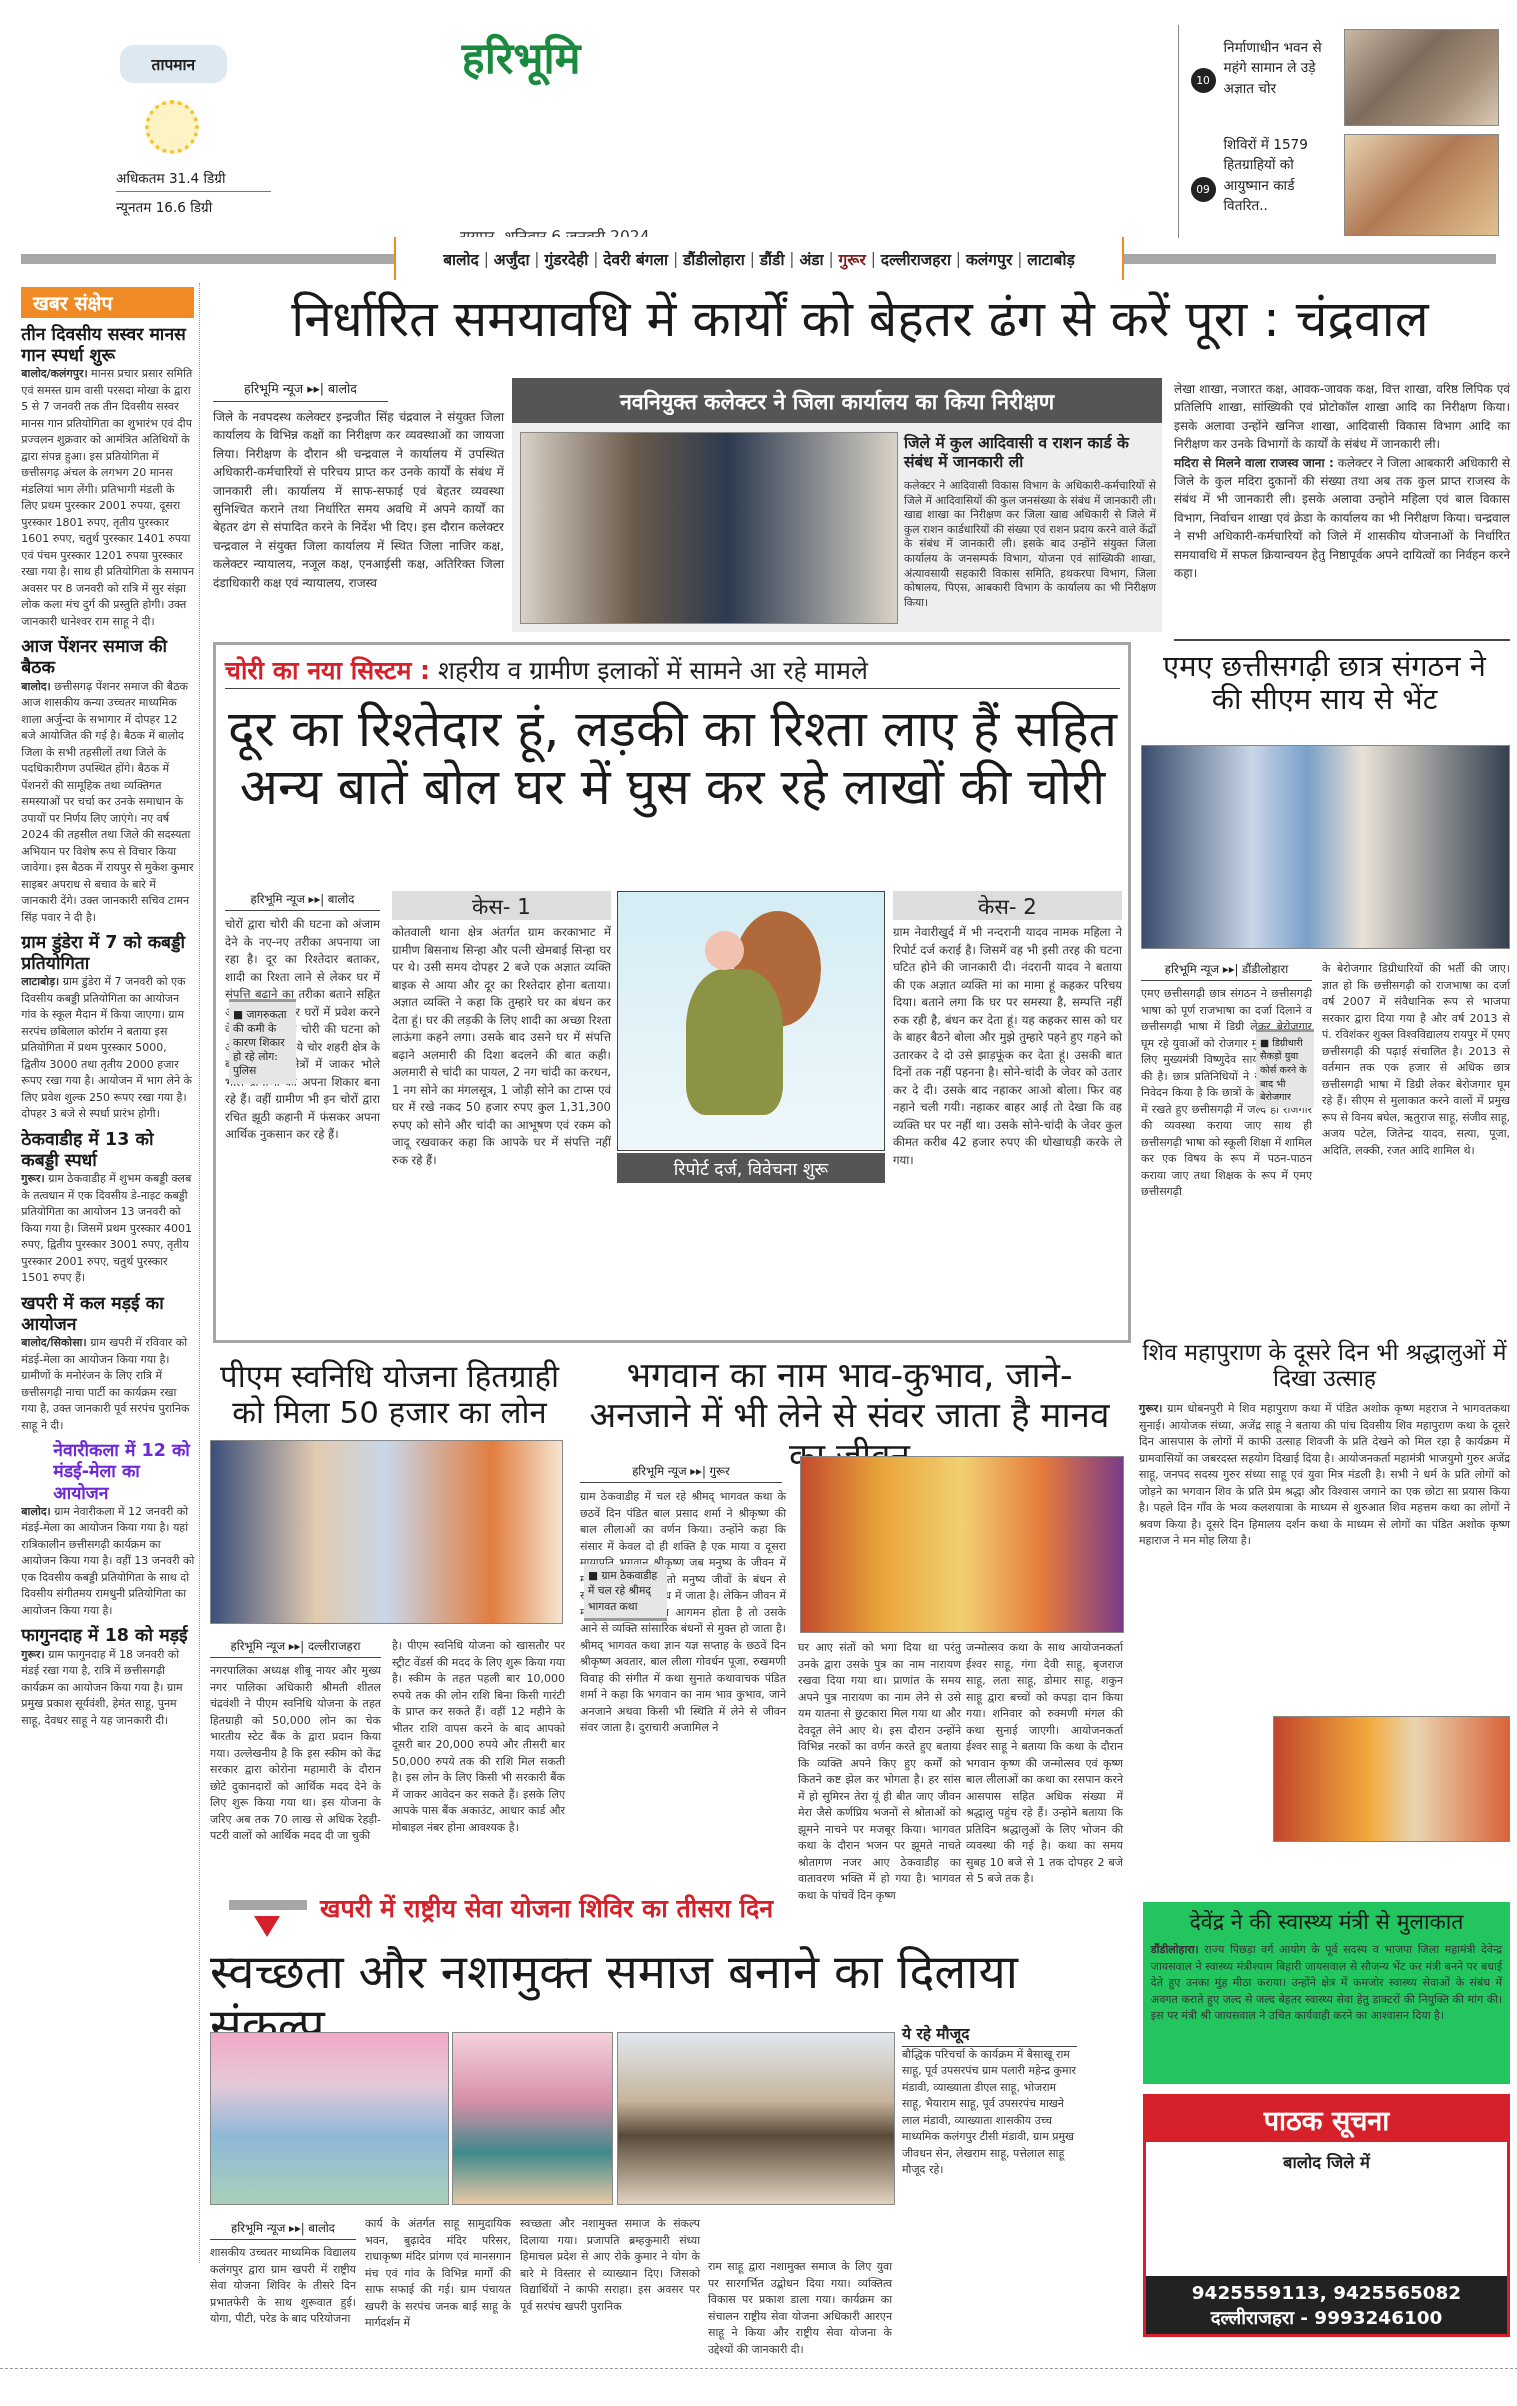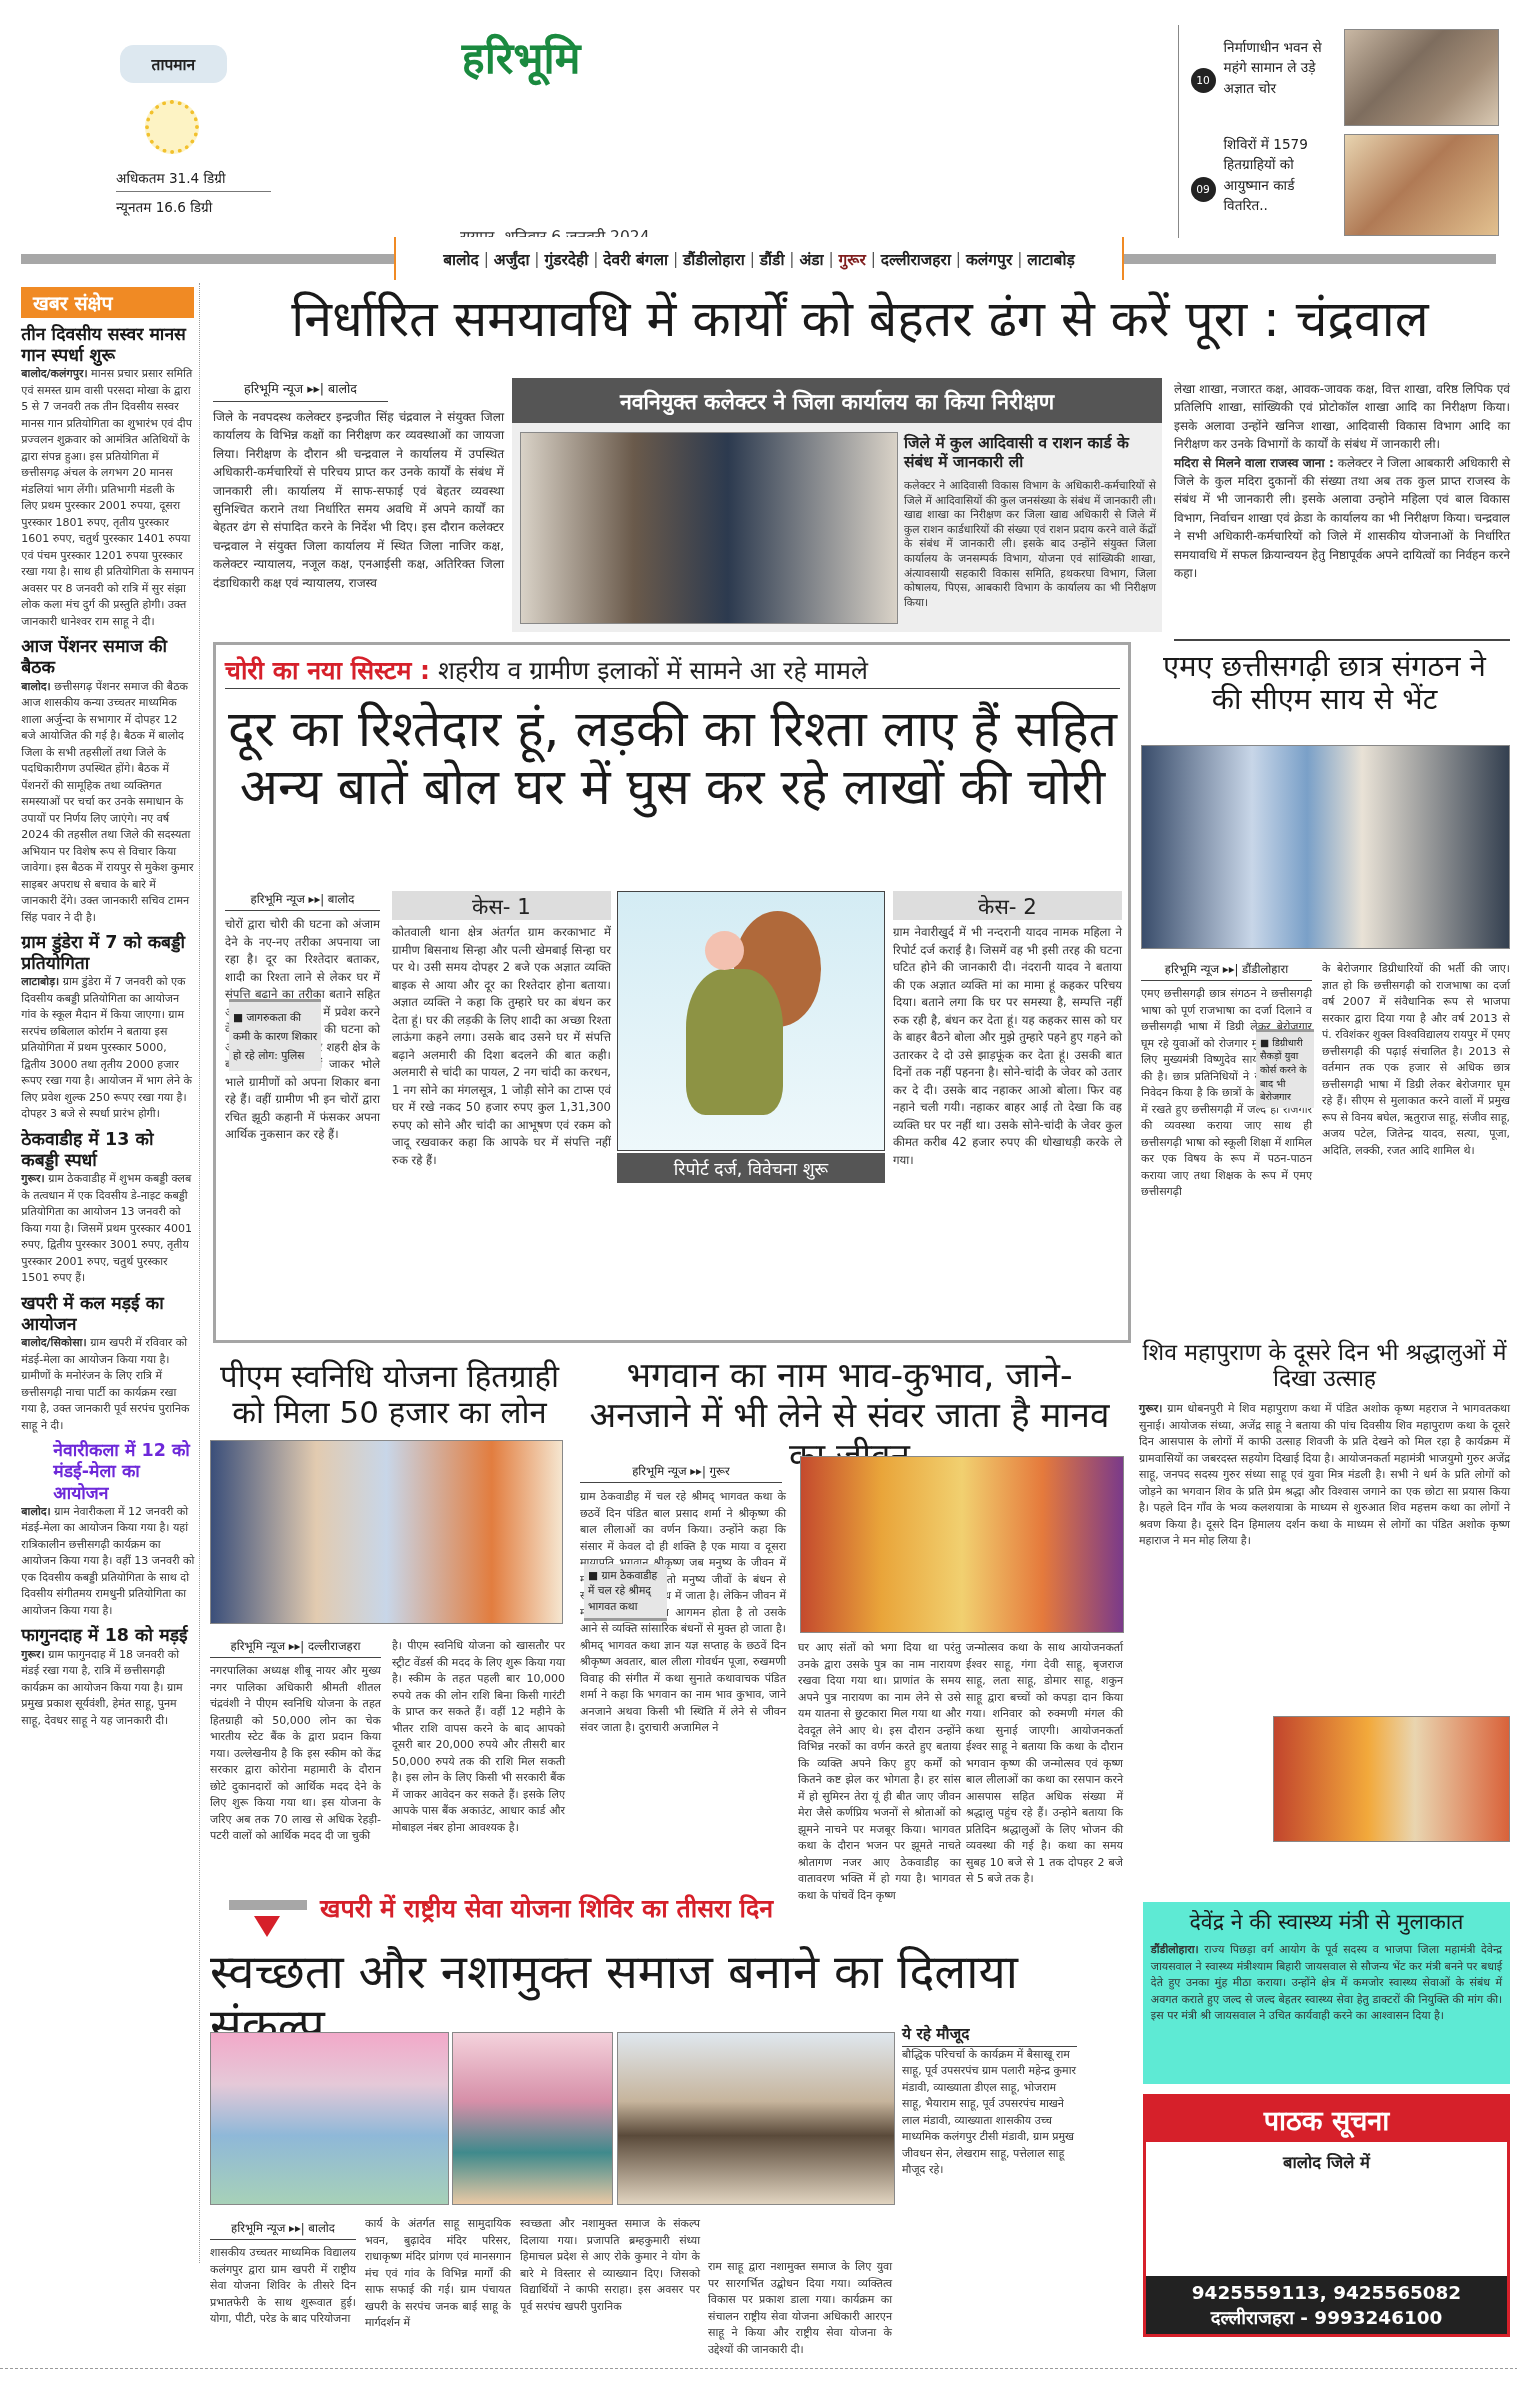--- a/index.html
+++ b/index.html
@@ -122,21 +122,21 @@
 <div class="abs" style="left:213px;top:642px;width:918px;height:701px;border:3.9px solid #a5a5a5;"></div>
 <div class="abs" style="left:225px;top:652px;width:895px;font-size:25px;border-bottom:1.9px solid #444;padding-bottom:1.9px;">
   <span style="color:#d6202a;font-weight:bold;">चोरी का नया सिस्टम :</span>
   <span>शहरीय व ग्रामीण इलाकों में सामने आ रहे मामले</span>
 </div>
 <div class="abs hdl" style="left:225px;top:701px;width:895px;font-size:50px;">दूर का रिश्तेदार हूं, लड़की का रिश्ता लाए हैं सहित अन्य बातें बोल घर में घुस कर रहे लाखों की चोरी</div>
 <div class="abs" style="left:225px;top:891px;width:155px;font-size:11.6px;text-align:center;border-bottom:1.9px solid #444;padding-bottom:3.9px;">हरिभूमि न्यूज ▸▸| बालोद</div>
 <div class="abs" style="left:225px;top:916px;width:155px;">
     <p style="font-size:11.6px;line-height:17.5px;">चोरों द्वारा चोरी की घटना को अंजाम देने के नए-नए तरीका अपनाया जा रहा है। दूर का रिश्तेदार बताकर, शादी का रिश्ता लाने से लेकर घर में संपत्ति बढ़ाने का तरीका बताने सहित अन्य बातें बोलकर घरों में प्रवेश करने के बाद दिनदहाड़े चोरी की घटना को अंजाम दे रहे हैं। ये चोर शहरी क्षेत्र के बजाए ग्रामीण क्षेत्रों में जाकर भोले भाले ग्रामीणों को अपना शिकार बना रहे हैं। वहीं ग्रामीण भी इन चोरों द्वारा रचित झूठी कहानी में फंसकर अपना आर्थिक नुकसान कर रहे हैं।</p>
   </div>
-<div class="abs" style="left:229px;top:999px;width:92px;background:#e6e6e6;border-top:3.9px solid #999;padding:5.8px 3.9px;font-size:10.7px;line-height:19px;">■ <span>जागरुकता की कमी के कारण शिकार हो रहे लोग: पुलिस</span></div>
+<div class="abs" style="left:229px;top:999px;width:67px;background:#e6e6e6;border-top:3.9px solid #999;padding:5.8px 3.9px;font-size:10.7px;line-height:14px;">■ <span>जागरुकता की कमी के कारण शिकार हो रहे लोग: पुलिस</span></div>
 <div class="abs" style="left:392px;top:891px;width:219px;background:#ddd;font-size:21.3px;text-align:center;"><span>केस- 1</span></div>
 <div class="abs" style="left:392px;top:924px;width:219px;">
     <p style="font-size:11.6px;line-height:17.5px;">कोतवाली थाना क्षेत्र अंतर्गत ग्राम करकाभाट में ग्रामीण बिसनाथ सिन्हा और पत्नी खेमबाई सिन्हा घर पर थे। उसी समय दोपहर 2 बजे एक अज्ञात व्यक्ति बाइक से आया और दूर का रिश्तेदार होना बताया। अज्ञात व्यक्ति ने कहा कि तुम्हारे घर का बंधन कर देता हूं। घर की लड़की के लिए शादी का अच्छा रिश्ता लाऊंगा कहने लगा। उसके बाद उसने घर में संपत्ति बढ़ाने अलमारी की दिशा बदलने की बात कही। अलमारी से चांदी का पायल, 2 नग चांदी का करधन, 1 नग सोने का मंगलसूत्र, 1 जोड़ी सोने का टाप्स एवं घर में रखे नकद 50 हजार रुपए कुल 1,31,300 रुपए को सोने और चांदी का आभूषण एवं रकम को जादू रखवाकर कहा कि आपके घर में संपत्ति नहीं रुक रहे हैं।</p>
   </div>
 <div class="abs" style="left:617px;top:891px;width:268px;height:260px;border:1.9px solid #444;background:linear-gradient(#d4ecf4,#eef8fb);">
   <div style="position:absolute;left:58px;top:19.4px;width:146px;height:213px;">
     <div style="position:absolute;left:58px;top:0;width:87px;height:116px;border-radius:50%;background:#b0693a;"></div>
     <div style="position:absolute;left:9.7px;top:58px;width:97px;height:146px;border-radius:40% 40% 20% 20%;background:#8d9344;"></div>
     <div style="position:absolute;left:29px;top:19.4px;width:39px;height:39px;border-radius:50%;background:#f3c1b0;"></div>
   </div>
@@ -208,21 +208,21 @@
 <div class="abs" style="left:365px;top:2216px;width:146px;">
     <p style="font-size:11px;line-height:16.5px;">कार्य के अंतर्गत साहू सामुदायिक भवन, बुढ़ादेव मंदिर परिसर, राधाकृष्ण मंदिर प्रांगण एवं मानसगान मंच एवं गांव के विभिन्न मार्गों की साफ सफाई की गई। ग्राम पंचायत खपरी के सरपंच जनक बाई साहू के मार्गदर्शन में</p>
   </div>
 <div class="abs" style="left:520px;top:2216px;width:180px;">
     <p style="font-size:11px;line-height:16.5px;">स्वच्छता और नशामुक्त समाज के संकल्प दिलाया गया। प्रजापति ब्रम्हकुमारी संध्या हिमाचल प्रदेश से आए रोके कुमार ने योग के बारे मे विस्तार से व्याख्यान दिए। जिसको विद्यार्थियों ने काफी सराहा। इस अवसर पर पूर्व सरपंच खपरी पुरानिक</p>
   </div>
 <div class="abs" style="left:708px;top:2216px;width:184px;">
     <p style="font-size:11px;line-height:16.5px;margin-top:43px;">राम साहू द्वारा नशामुक्त समाज के लिए युवा पर सारगर्भित उद्बोधन दिया गया। व्यक्तित्व विकास पर प्रकाश डाला गया। कार्यक्रम का संचालन राष्ट्रीय सेवा योजना अधिकारी आरएन साहू ने किया और राष्ट्रीय सेवा योजना के उद्देश्यों की जानकारी दी।</p>
   </div>
 
-<div class="abs" style="left:1143px;top:1902px;width:367px;height:182px;background:#5eead4;padding:7.8px;">
+<div class="abs" style="left:1143px;top:1902px;width:367px;height:182px;background:#22c55e;padding:7.8px;">
   <div class="hdl" style="font-size:21.3px;">देवेंद्र ने की स्वास्थ्य मंत्री से मुलाकात</div>
   <p style="font-size:11px;line-height:16.5px;margin-top:7.8px;"><b>डौंडीलोहारा।</b> <span>राज्य पिछड़ा वर्ग आयोग के पूर्व सदस्य व भाजपा जिला महामंत्री देवेन्द्र जायसवाल ने स्वास्थ्य मंत्रीश्याम बिहारी जायसवाल से सौजन्य भेंट कर मंत्री बनने पर बधाई देते हुए उनका मुंह मीठा कराया। उन्होंने क्षेत्र में कमजोर स्वास्थ्य सेवाओं के संबंध में अवगत कराते हुए जल्द से जल्द बेहतर स्वास्थ्य सेवा हेतु डाक्टरों की नियुक्ति की मांग की। इस पर मंत्री श्री जायसवाल ने उचित कार्यवाही करने का आश्वासन दिया है।</span></p>
 </div>
 
 <div class="abs" style="left:1143px;top:2094px;width:367px;height:243px;border:3.9px solid #d6202a;background:#fff;">
   <div style="background:#d6202a;color:#fff;font-weight:bold;font-size:27px;text-align:center;padding:3.9px 0;">
     <span>पाठक सूचना</span>
   </div>
   <div style="text-align:center;font-weight:bold;font-size:16.5px;margin-top:7.8px;">बालोद जिले में</div>
   <div style="position:absolute;left:0;bottom:0;width:100%;background:#222;color:#fff;text-align:center;font-weight:bold;font-size:18.4px;line-height:25px;padding:3.9px 0;">

